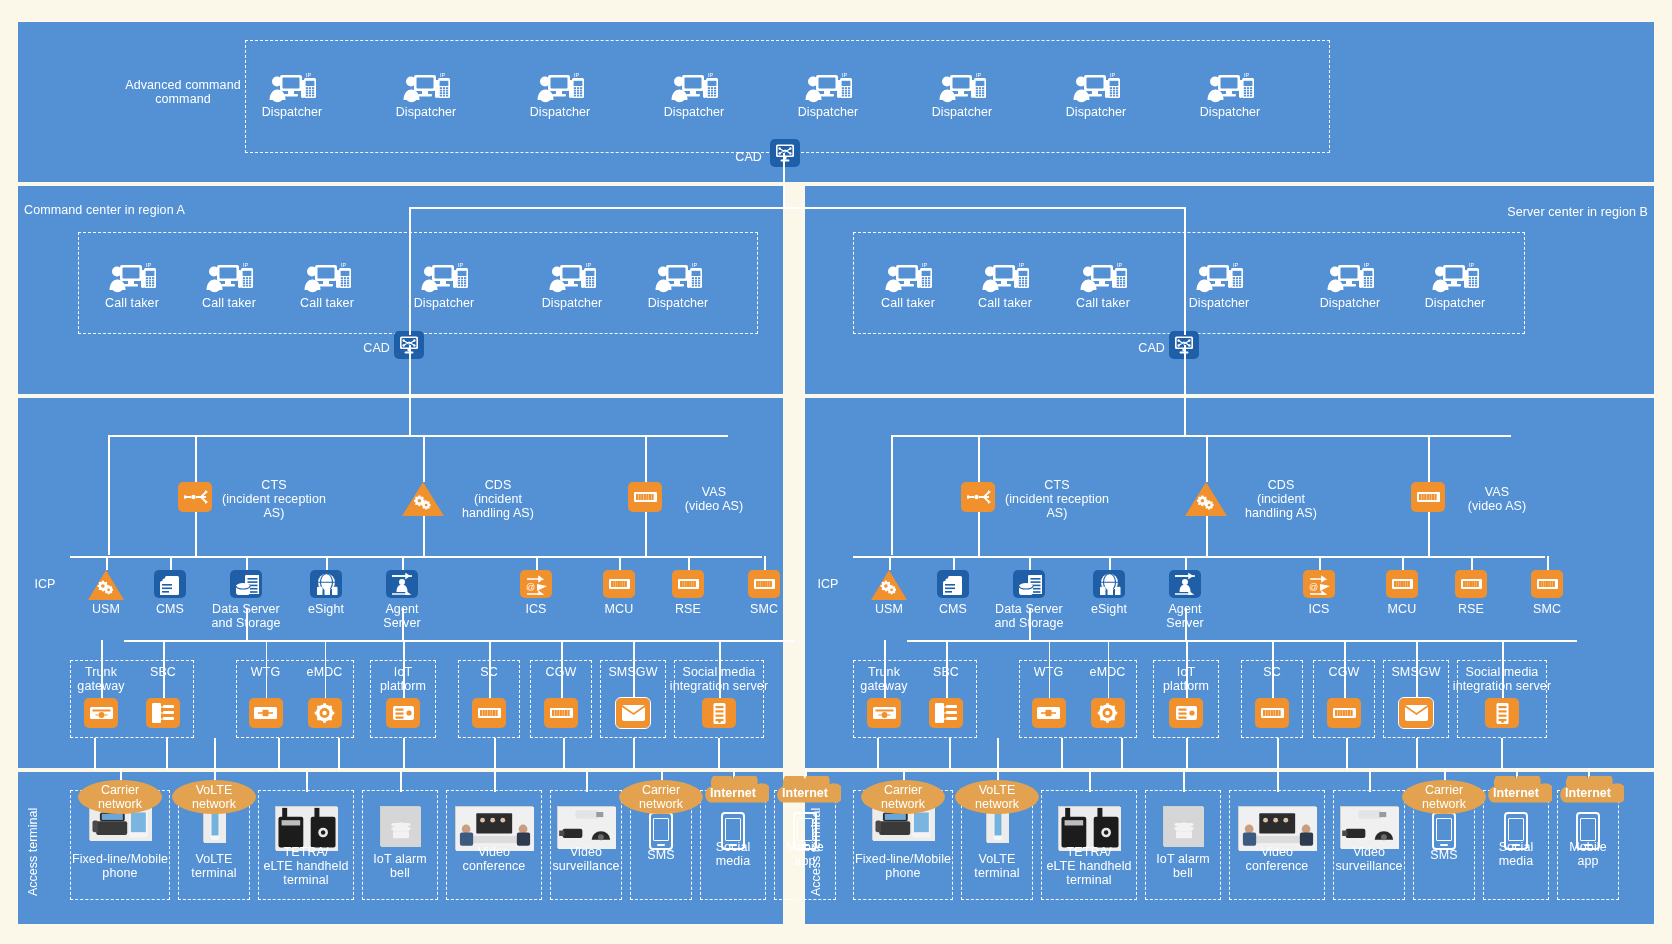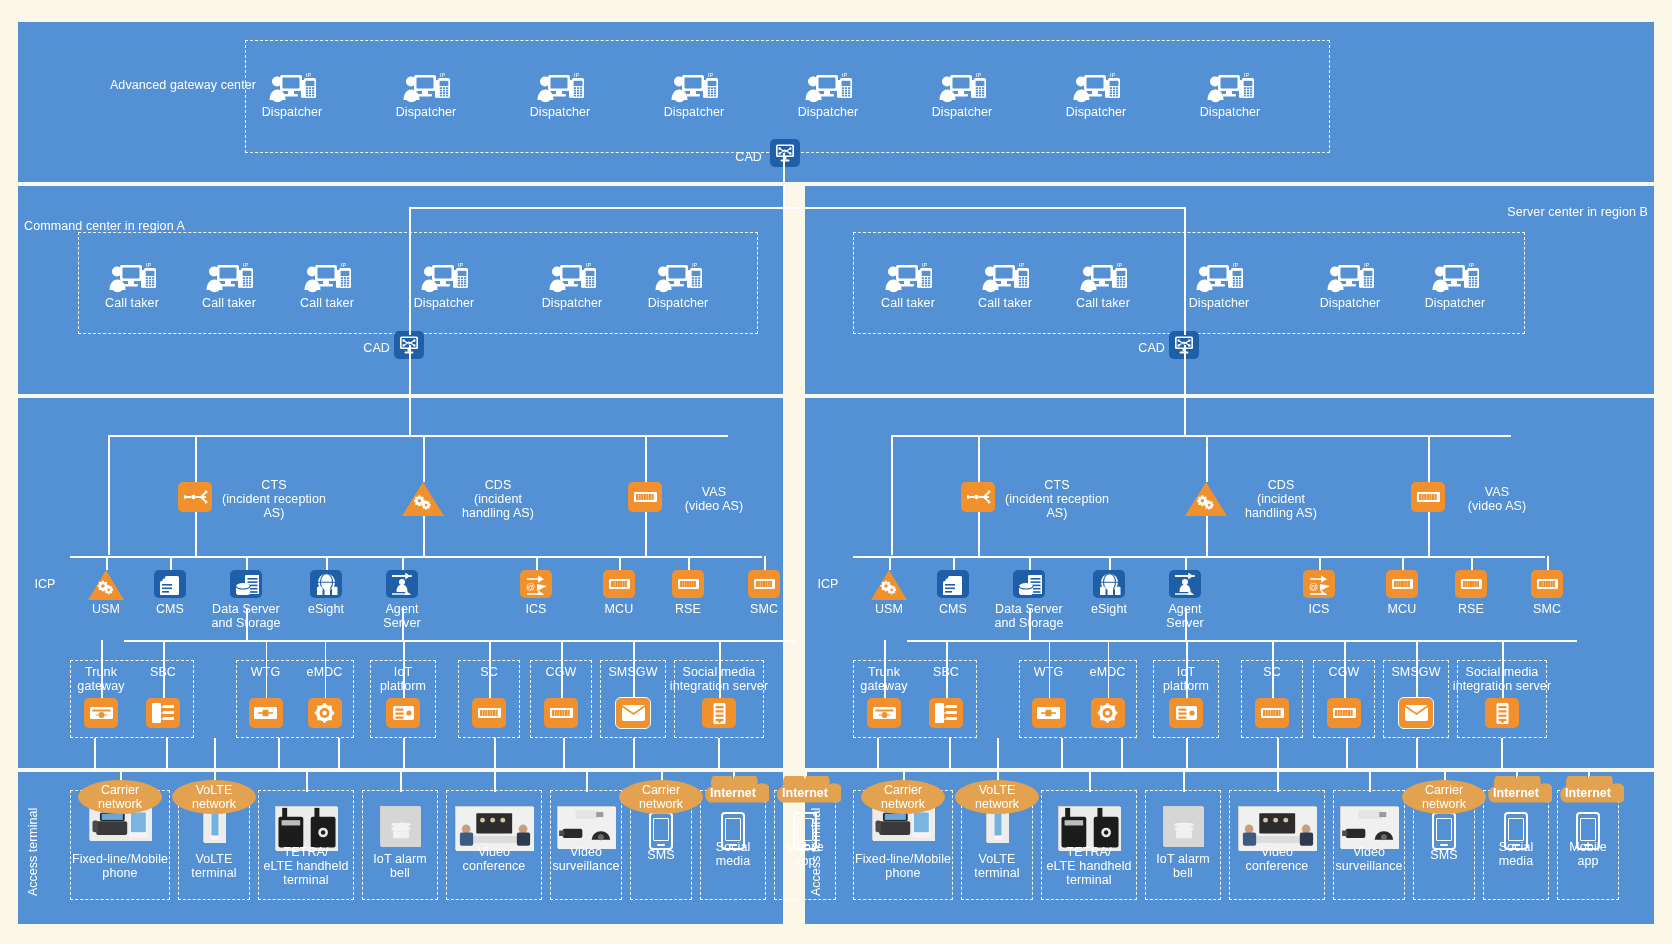--- a/index.html
+++ b/index.html
@@ -48,21 +48,21 @@
   .photo{position:absolute;background:#e9e9e9;border:1px solid #cfcfcf;box-sizing:border-box;}
   .phone-white{position:absolute;border:2px solid #ffffff;border-radius:4px;box-sizing:border-box;background:transparent;}
   .phone-white .scr{position:absolute;left:2px;right:2px;top:4px;bottom:7px;border:1px solid #fff;border-radius:1px;}
   .phone-white .home{position:absolute;left:50%;transform:translateX(-50%);bottom:2px;width:8px;height:2px;background:#fff;border-radius:1px;}
 </style>
 </head>
 <body>
 
 <div id="root">
     <div class="panel" style="left: 18px; top: 22px; width: 1636px; height: 160px;"></div>
-    <div class="lbl" style="left: 108px; top: 78px; width: 150px;">Advanced gateway center</div>
+    <div class="lbl" style="left: 108px; top: 78px; width: 150px;">Advanced command command</div>
     <div class="dash" style="left: 245px; top: 40px; width: 1085px; height: 113px;"></div>
     <div class="ws" style="left: 266px; top: 72px;">
       <svg width="52" height="40" viewBox="0 0 52 40">
         <rect x="14" y="3" width="22" height="16" fill="#fff" rx="2"></rect>
         <rect x="16.5" y="5.5" width="17" height="11" fill="#5390d4" rx="1"></rect>
         <rect x="22" y="19" width="6" height="3" fill="#fff"></rect>
         <rect x="18" y="22" width="14" height="2.5" fill="#fff" rx="1"></rect>
         <circle cx="11" cy="9.5" r="5" fill="#fff"></circle>
         <path d="M3.5,28 C3.5,20.5 8,17.5 11.5,17.5 C15,17.5 19.5,20.5 19.5,28 Z" fill="#fff"></path>
         <circle cx="11.5" cy="24" r="6.2" fill="#fff"></circle>
@@ -290,21 +290,21 @@
         <path d="M5.6,5.5 L11,9 M16.4,5.5 L11,9 M5.6,10.5 L11,7 M16.4,10.5 L11,7" fill="none" stroke="#fff" stroke-width="1.2"></path>
         <circle cx="5.6" cy="5.5" r="1.2" fill="#fff"></circle>
         <circle cx="16.4" cy="5.5" r="1.2" fill="#fff"></circle>
         <circle cx="5.6" cy="10.5" r="1.2" fill="#fff"></circle>
         <circle cx="16.4" cy="10.5" r="1.2" fill="#fff"></circle>
       </svg>
     </div>
     <div class="lbl lbl-r" style="left: 700px; top: 150px; width: 62px;">CAD</div>
     <div class="panel" style="left: 18px; top: 186px; width: 765px; height: 208px;"></div>
     <div class="panel" style="left: 805px; top: 186px; width: 849px; height: 208px;"></div>
-    <div class="lbl lbl-l" style="left: 24px; top: 203px; width: 260px; margin-top: 16px;">Command center in region A</div>
+    <div class="lbl lbl-l" style="left: 24px; top: 203px; width: 260px;">Command center in region A</div>
     <div class="lbl lbl-r" style="left: 1380px; top: 205px; width: 268px;">Server center in region B</div>
     <div class="dash" style="left: 78px; top: 232px; width: 680px; height: 102px;"></div>
     <div class="dash" style="left: 853px; top: 232px; width: 672px; height: 102px;"></div>
     <div class="ws" style="left: 106px; top: 262px;">
       <svg width="52" height="40" viewBox="0 0 52 40">
         <rect x="14" y="3" width="22" height="16" fill="#fff" rx="2"></rect>
         <rect x="16.5" y="5.5" width="17" height="11" fill="#5390d4" rx="1"></rect>
         <rect x="22" y="19" width="6" height="3" fill="#fff"></rect>
         <rect x="18" y="22" width="14" height="2.5" fill="#fff" rx="1"></rect>
         <circle cx="11" cy="9.5" r="5" fill="#fff"></circle>

